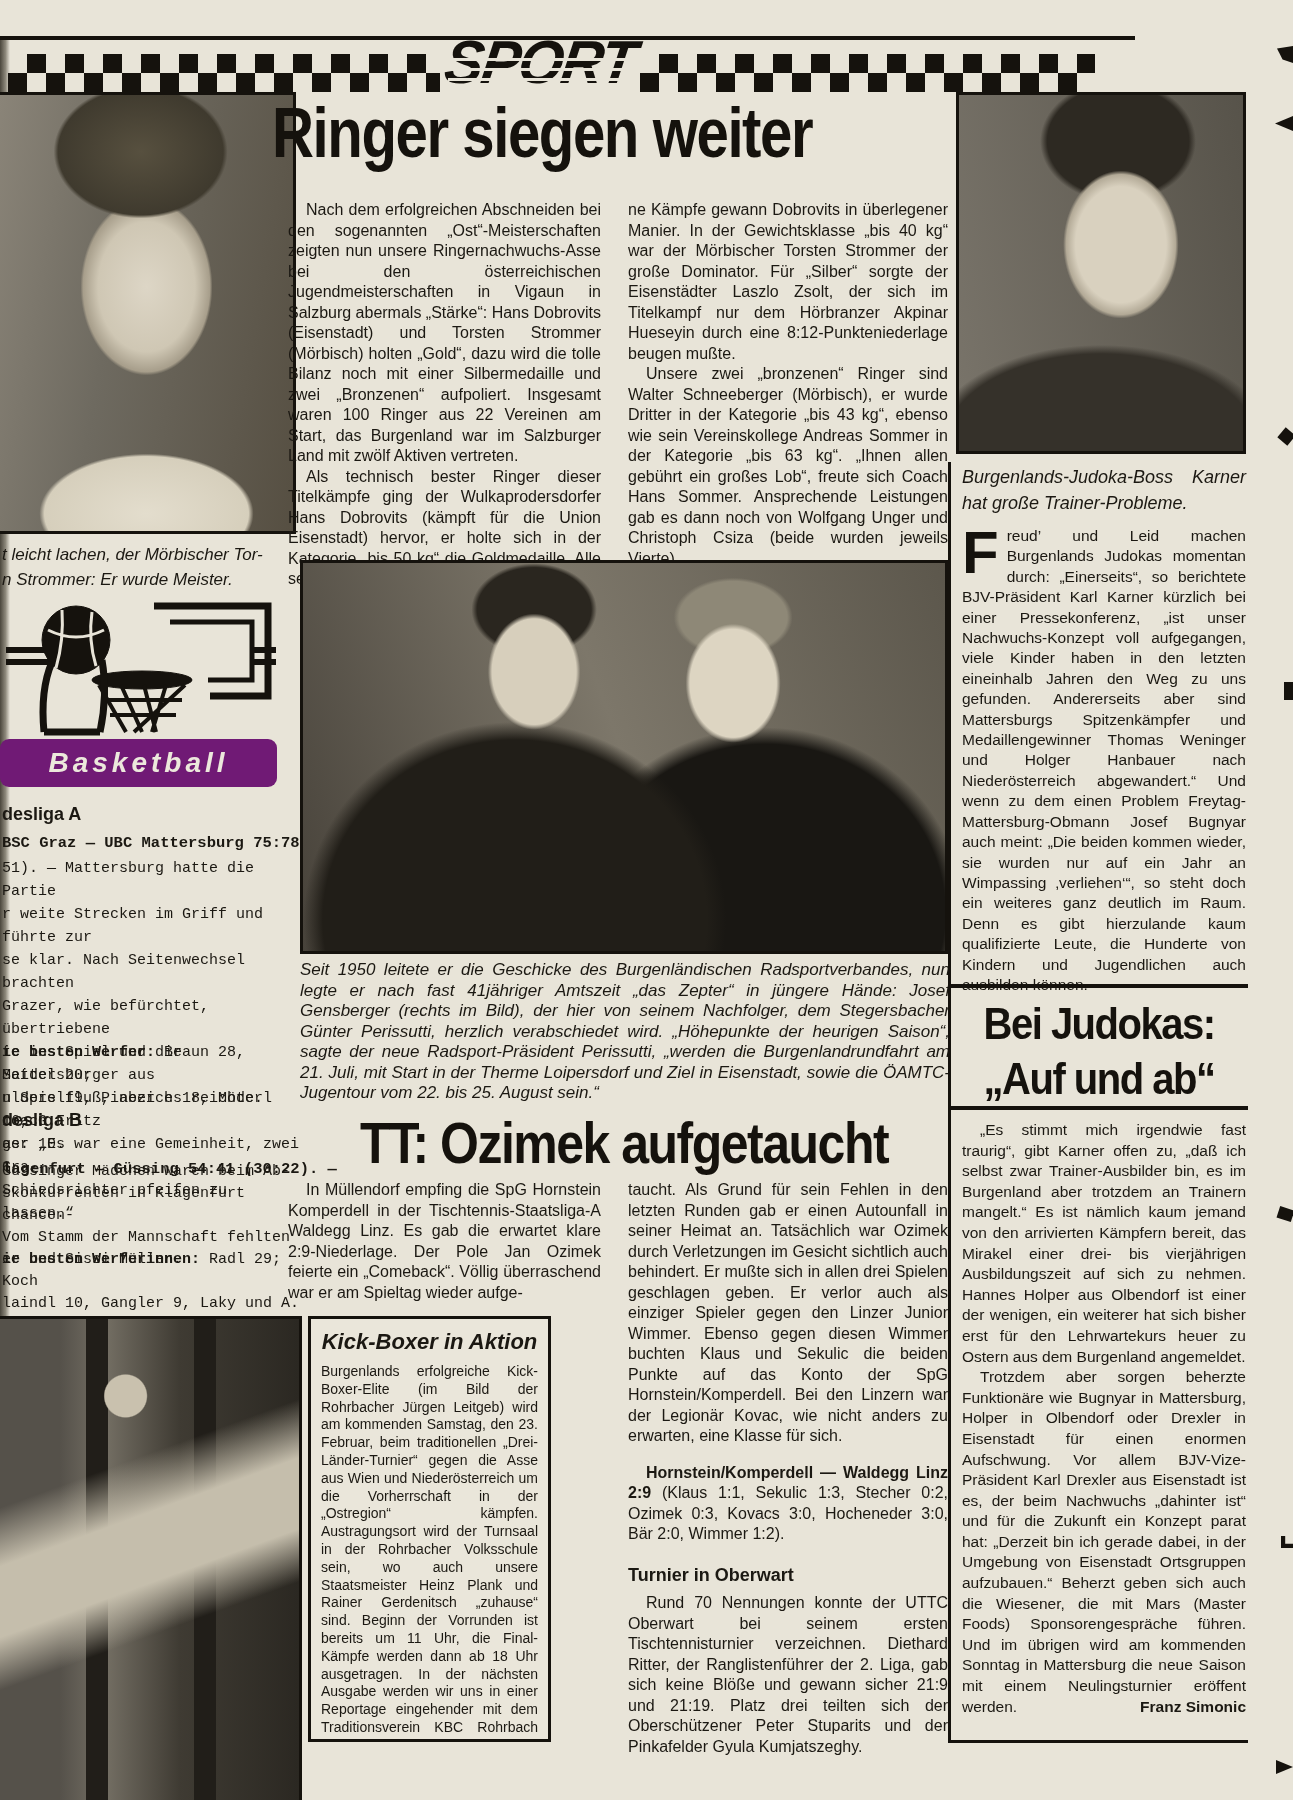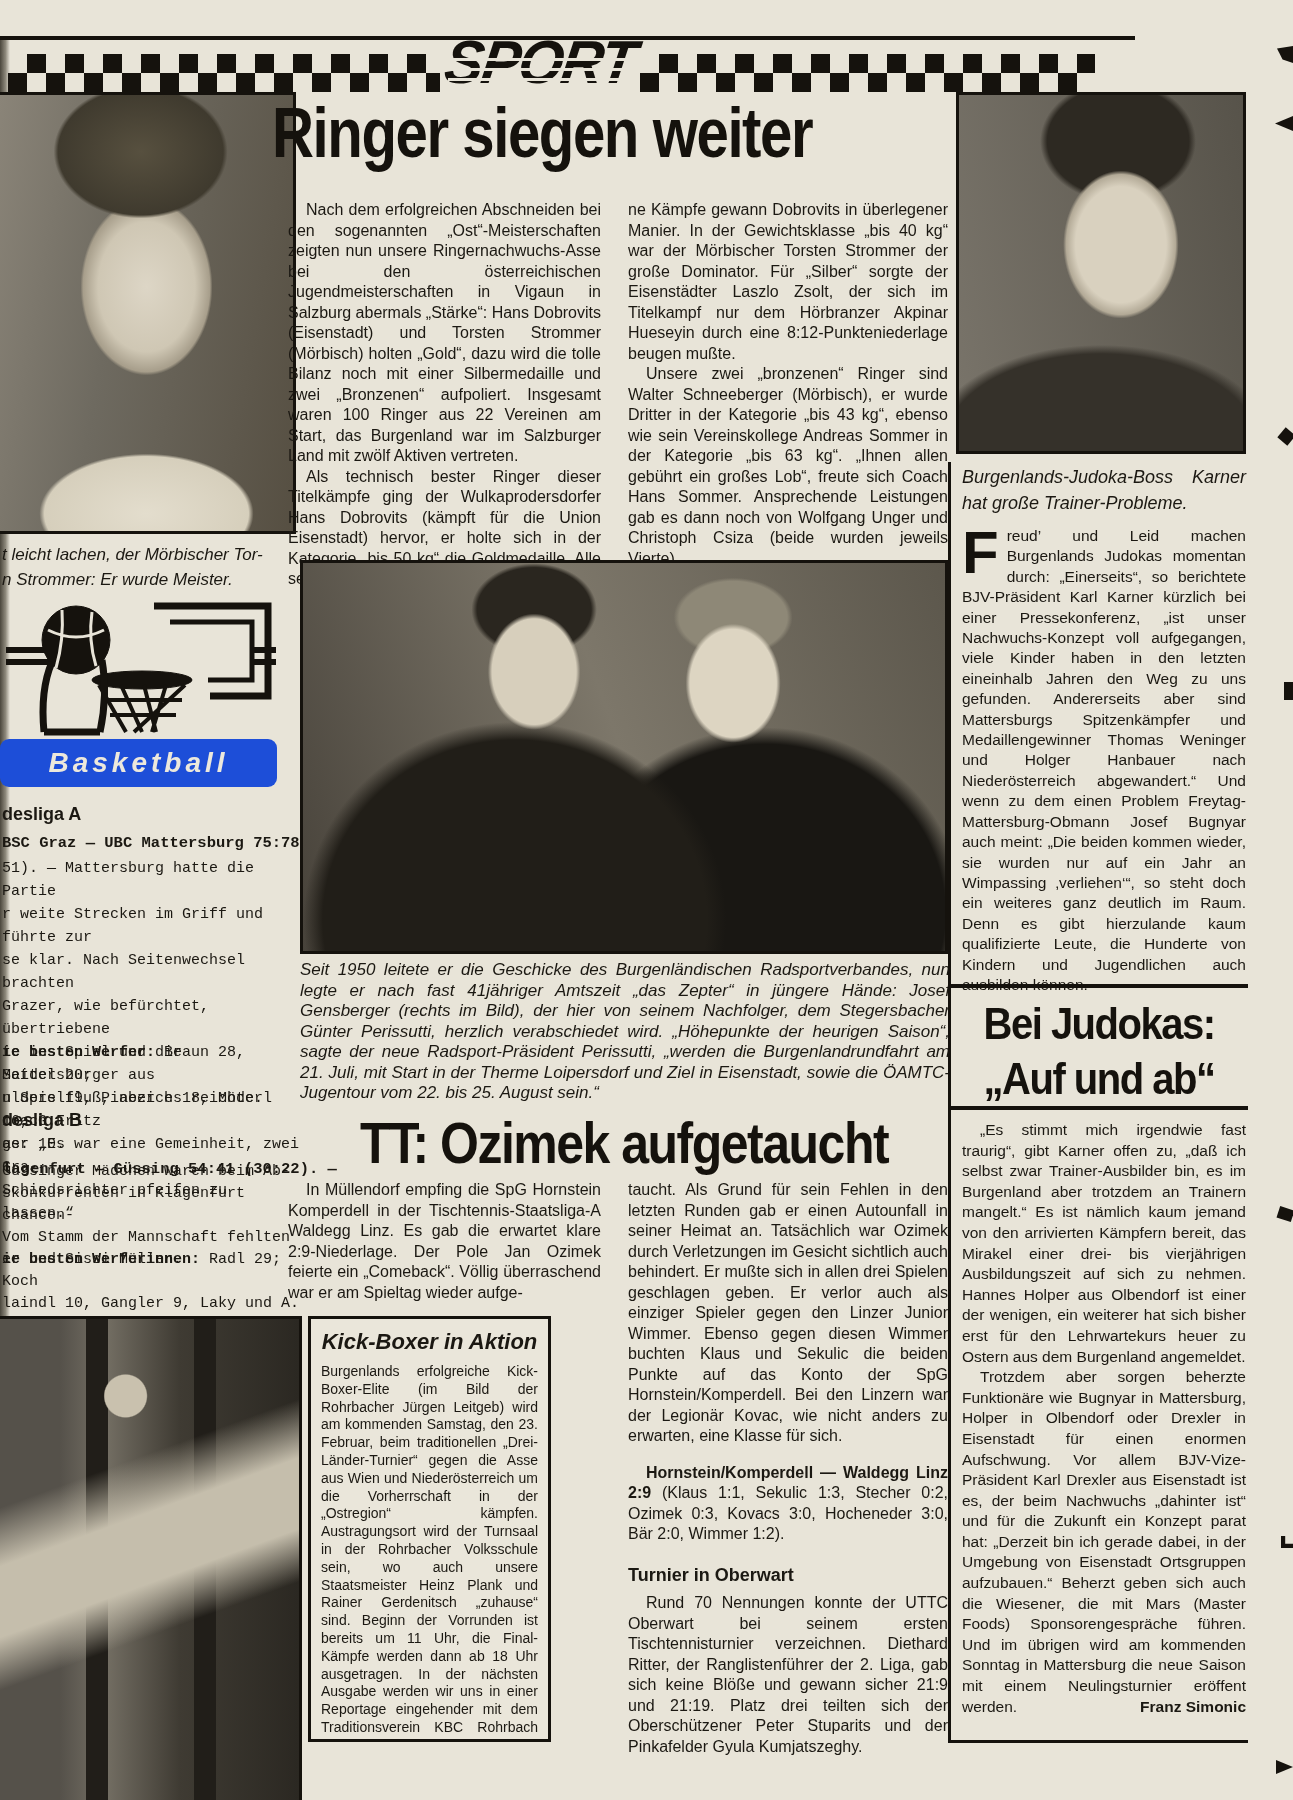--- a/index.html
+++ b/index.html
@@ -12,21 +12,21 @@
   .sport{font-style:italic;font-weight:900;font-size:58px;letter-spacing:-2px;
          transform:skewX(-8deg) scaleY(1.05);transform-origin:center;color:#15120d;text-align:center;}
   .display{font-weight:900;letter-spacing:-1.5px;transform-origin:left top;color:#15120d;}
   .photo{border:3px solid #15120d;box-sizing:border-box;}
   .cap{font-style:italic;}
   .body-text{font-size:16px;line-height:20.5px;text-align:justify;}
   .body-text p{margin:0;}
   .body-text p.ind{text-indent:18px;}
   .prelines{white-space:pre-line;}
   .leftcol{font-size:15px;line-height:23px;font-family:Liberation Mono, monospace;}
-  .bb-banner{background:#1d4ed8;color:#ece8dc;font-style:italic;font-weight:700;font-size:28px;
+  .bb-banner{background:#701a75;color:#ece8dc;font-style:italic;font-weight:700;font-size:28px;
              letter-spacing:4px;text-align:center;line-height:48px;border-radius:9px;}
   .kickbox{border:3px solid #15120d;box-sizing:border-box;background:#eae6da;padding:8px 10px;}
   .kickbox .kb-head{font-style:italic;font-weight:900;font-size:22px;text-align:center;margin:2px 0 8px 0;}
   .kickbox .kb-body{font-size:14px;line-height:17.8px;text-align:justify;}
   .dropcap{float:left;font-size:60px;line-height:48px;font-weight:700;margin:3px 8px 0 0;color:#15120d;}
   .mark{background:#15120d;}
   .spine{background:linear-gradient(90deg,#4a463c,#8d887b 55%,rgba(141,136,123,0));}
   .subhead{font-weight:700;font-size:18px;}
   .byline{font-weight:700;text-align:right;}
 </style>

